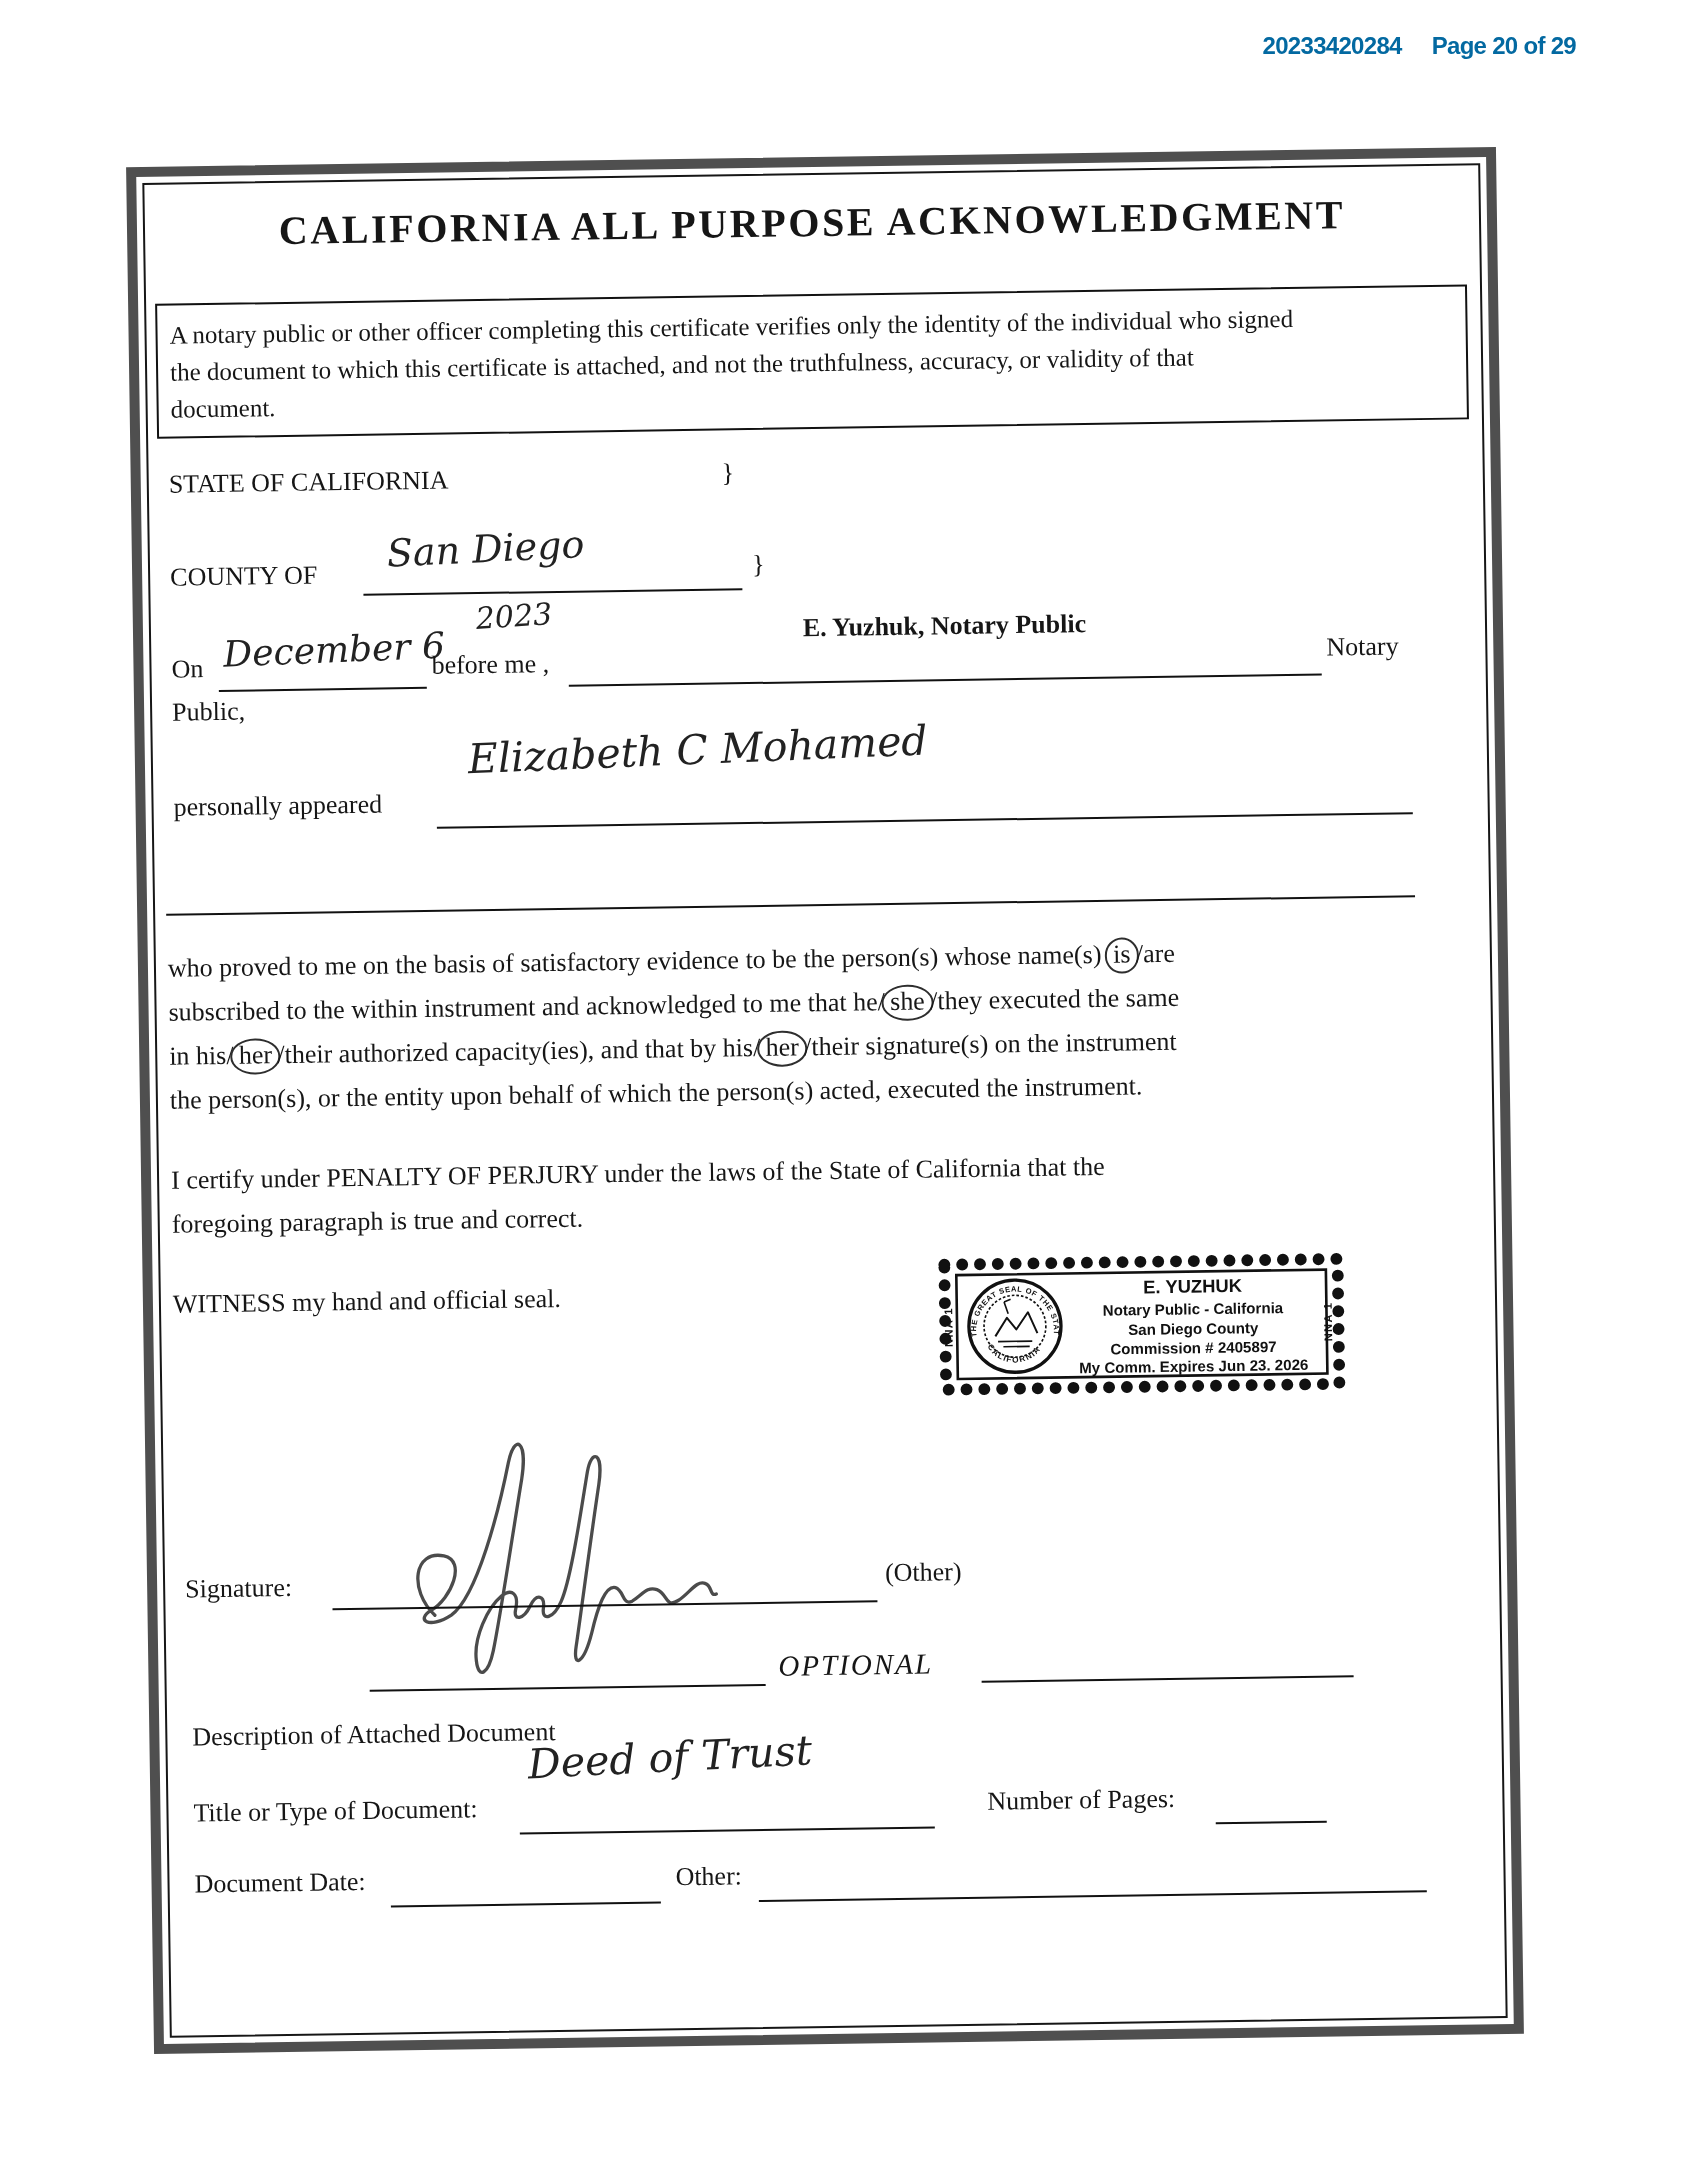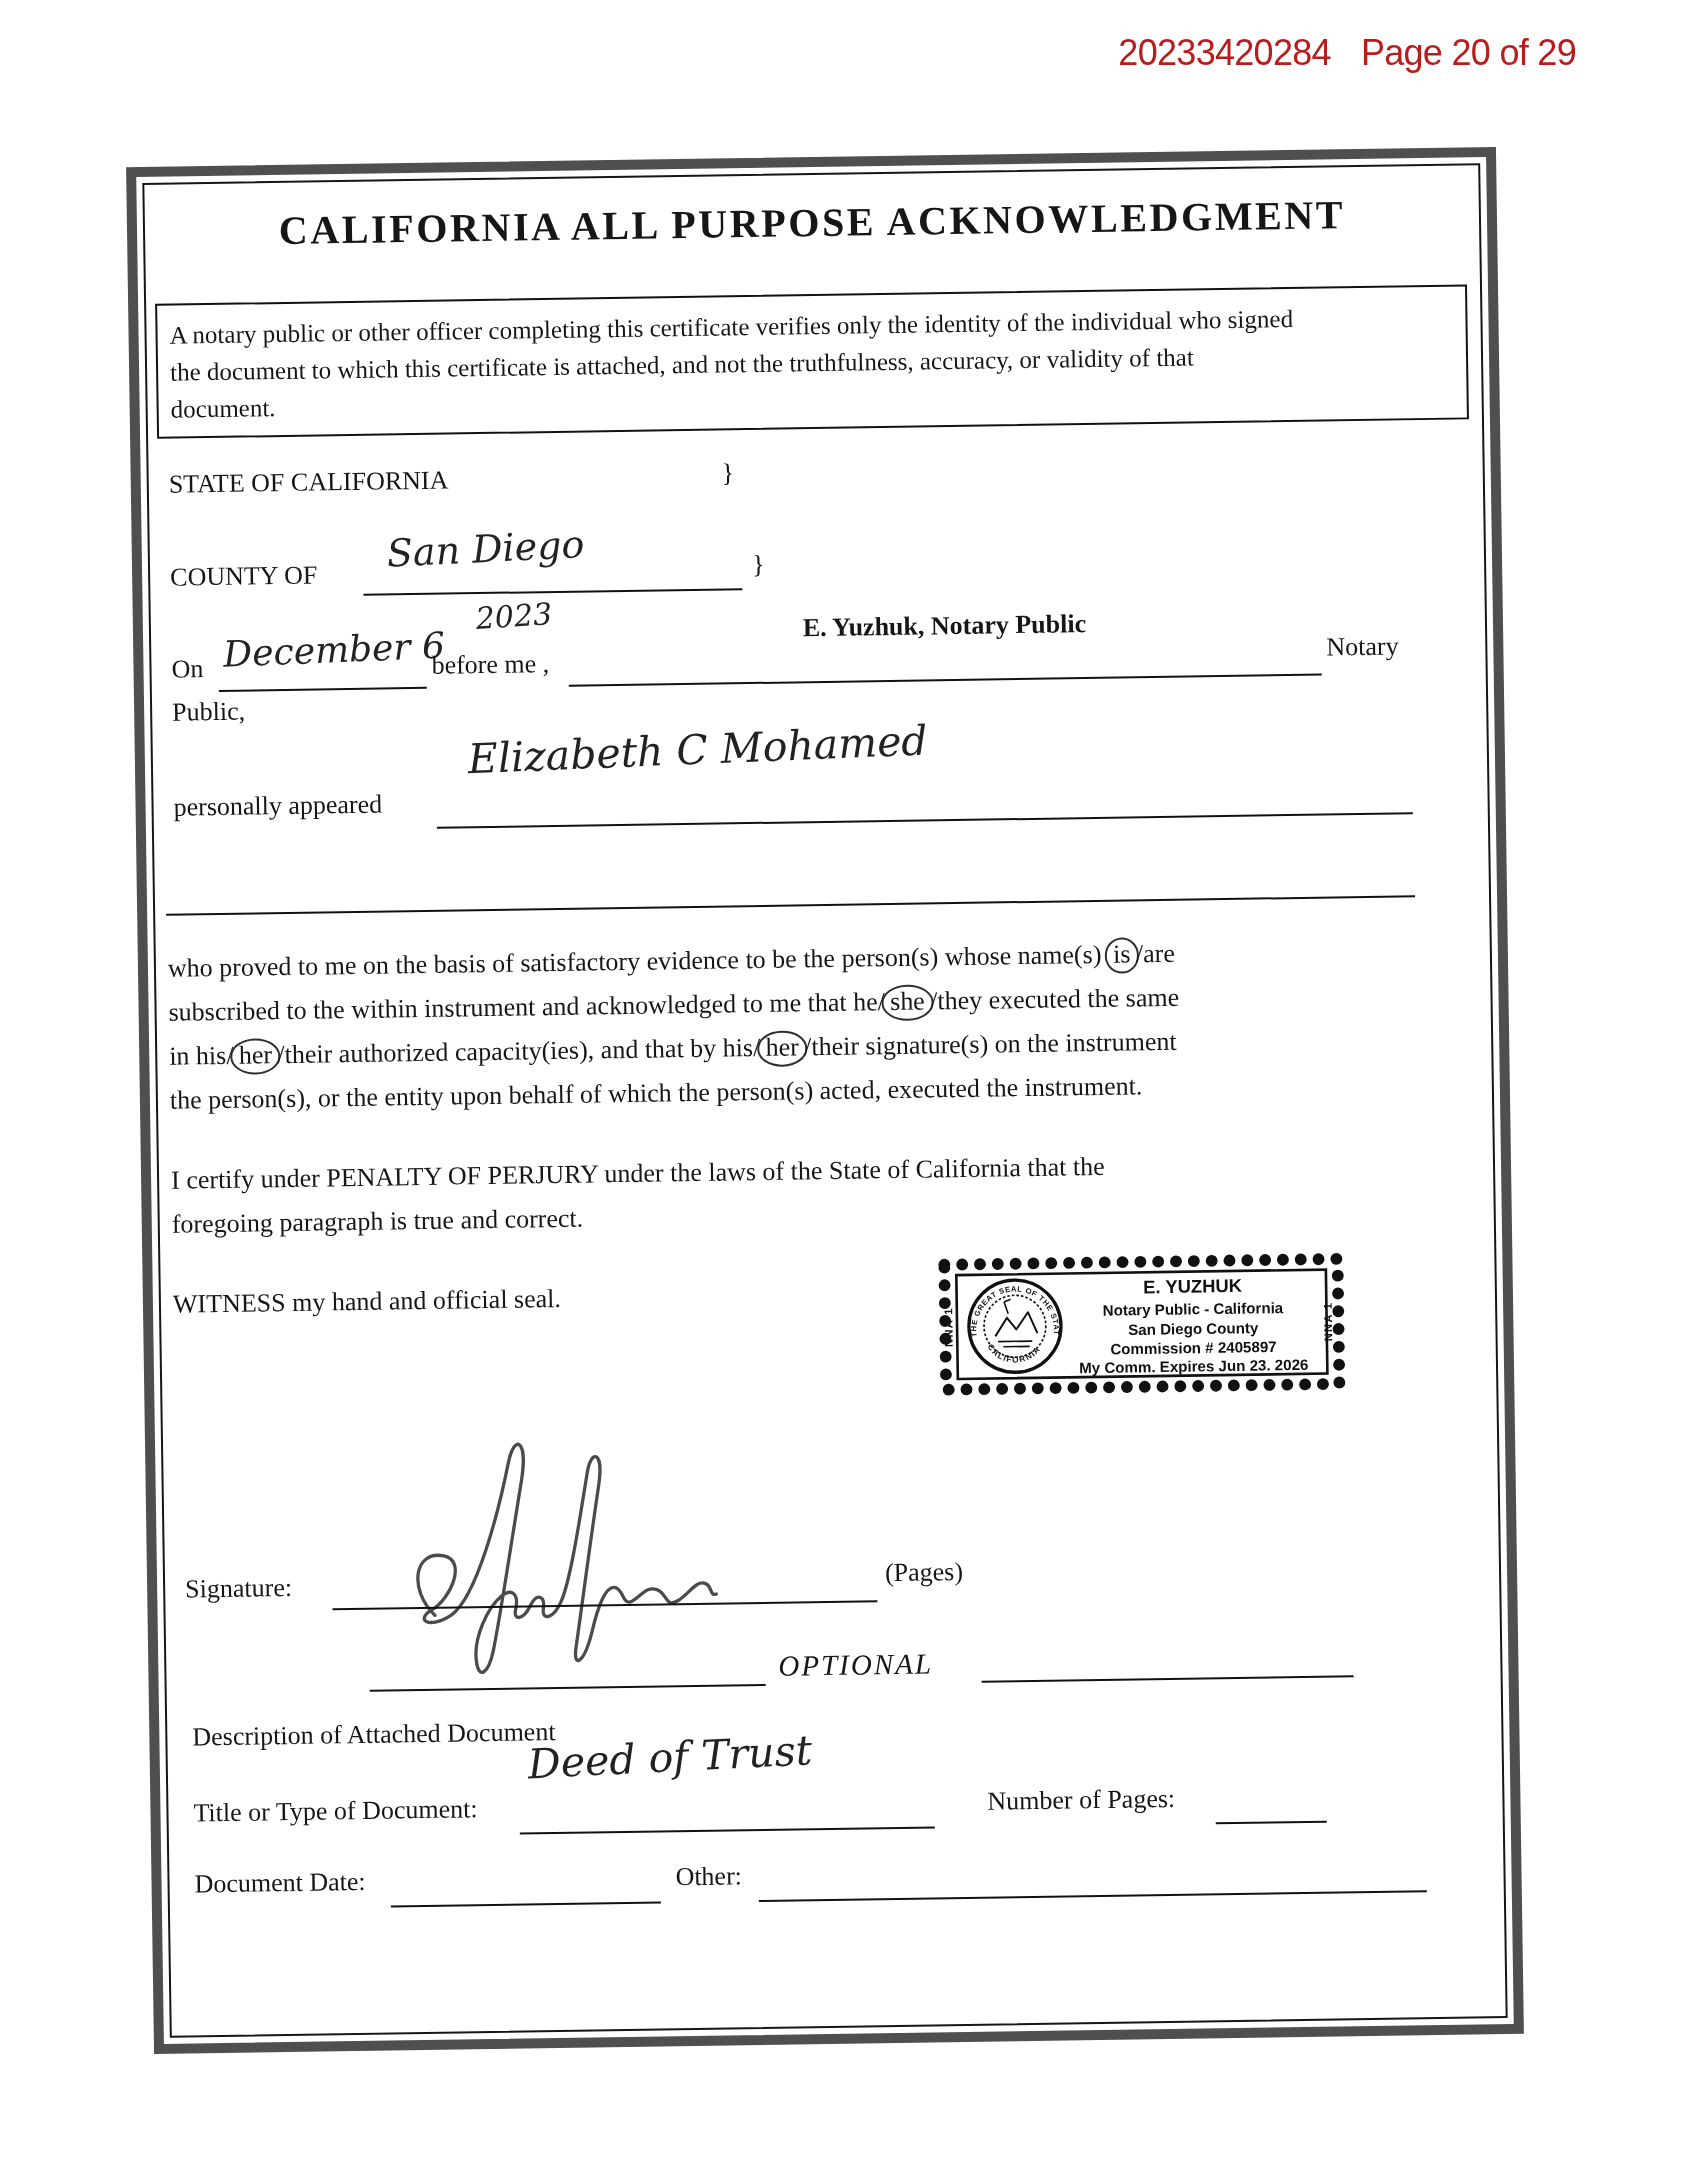--- a/index.html
+++ b/index.html
@@ -1,20 +1,20 @@
 <!DOCTYPE html>
 <html style="font-size:10.5px"><head>
 <meta charset="utf-8">
 <style>
   html,body{margin:0;padding:0;background:#e8e8e8;}
   #page{position:relative;width:1688px;height:2183px;background:#ffffff;overflow:hidden;
         font-family:"Liberation Serif", serif;color:#161616;}
   
   .rec-header{position:absolute;top:32px;right:112px;font-family:"Liberation Sans",sans-serif;
-      font-weight:normal;font-size:36px;letter-spacing:-0.7px;color:#b91c1c;white-space:nowrap;}
+      font-weight:bold;font-size:24px;letter-spacing:-0.7px;color:#0369a1;white-space:nowrap;}
   .rec-header .gap{display:inline-block;width:30px;}
   
   #form{position:absolute;left:140px;top:157px;width:1370px;height:1887px;
         transform:rotate(-0.85deg);transform-origin:50% 50%;
         border:10px solid #4f4f4f;box-sizing:border-box;background:#fff;}
   #form-inner{position:absolute;inset:6px;border:2px solid #161616;}
   .abs{position:absolute;}
   .lbl{font-size:26px;color:#161616;white-space:nowrap;}
   .rule{position:absolute;border-bottom:2px solid #111;height:0;}
   .hw{font-family:"DejaVu Serif",serif;font-style:italic;color:#222;white-space:nowrap;}
@@ -130,21 +130,21 @@
                C150,390 135,400 132,370 C128,335 150,290 172,272 C188,260 198,270 193,292
                C188,312 205,308 215,288 C225,268 238,272 235,292 C232,312 250,308 262,282
                C278,248 295,140 305,85 C312,50 330,55 322,105 C308,190 292,300 284,350
                C278,385 295,378 308,330 C318,290 330,258 345,262 C358,266 355,290 370,283
                C385,275 392,260 408,266 C424,272 420,295 440,283 C458,272 468,252 482,258
                C492,262 488,278 498,274" fill="none" stroke="#3c3c3c" stroke-width="5" stroke-linecap="round" opacity="0.92"></path>
     </svg>
 
     <div class="abs lbl" style="left:28px;top:1398px;">Signature:</div>
     <div class="rule" style="left:175px;top:1434px;width:545px;"></div>
-    <div class="abs lbl" style="left:728px;top:1392px;">(Pages)</div>
+    <div class="abs lbl" style="left:728px;top:1392px;">(Other)</div>
 
     <div class="rule" style="left:211px;top:1516px;width:396px;"></div>
     <div class="abs opt" style="left:620px;top:1482px;">OPTIONAL</div>
     <div class="rule" style="left:823px;top:1516px;width:372px;"></div>
 
     <div class="abs lbl" style="left:33px;top:1546px;">Description of Attached Document</div>
 
     <div class="abs lbl" style="left:33px;top:1622px;">Title or Type of Document:</div>
     <div class="rule" style="left:359px;top:1661px;width:415px;"></div>
     <div class="abs hw" style="left:368px;top:1564px;font-size:41px;transform:rotate(-2deg);">Deed of Trust</div>

